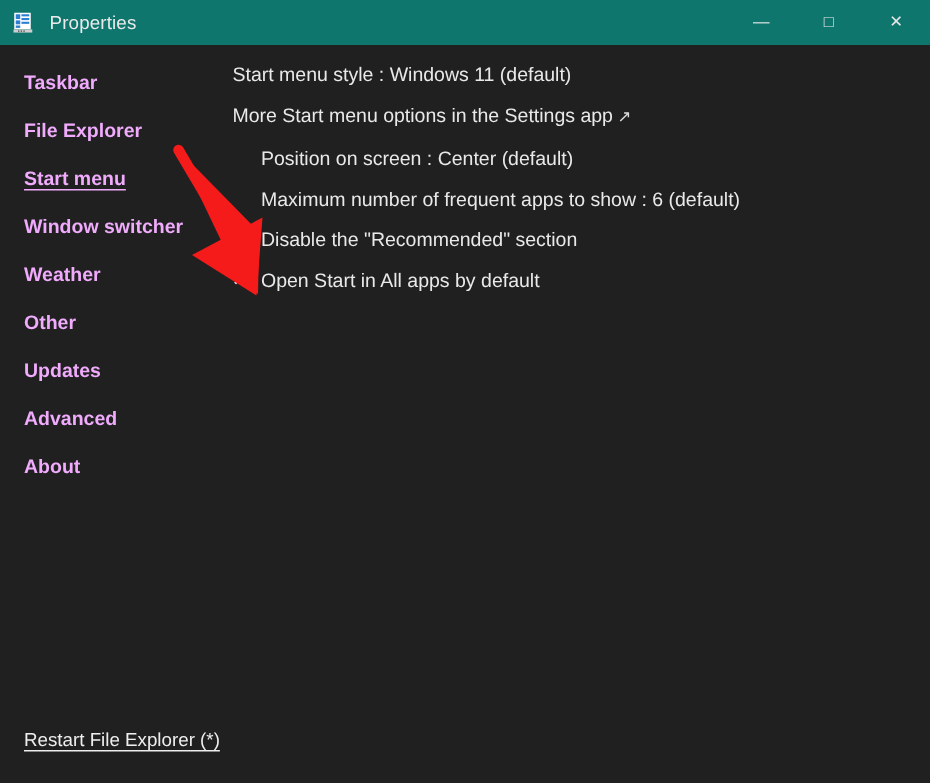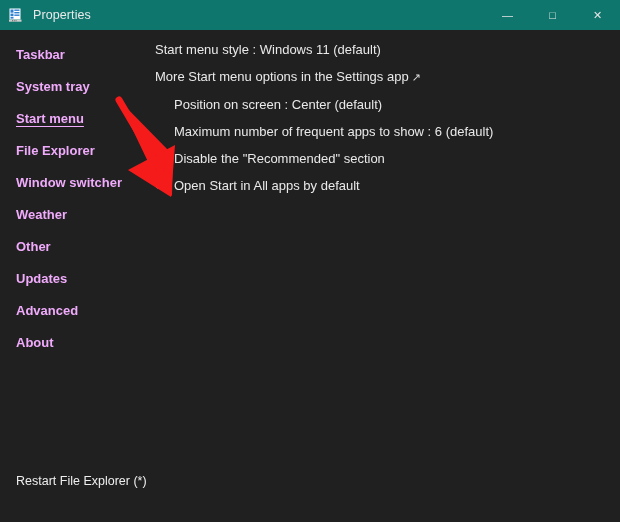--- a/index.html
+++ b/index.html
@@ -135,23 +135,24 @@
   .ext-arrow {
     font-size: 11px;
     margin-left: 3px;
     color: #dcdcdc;
   }
 
   
   #footer-link {
     position: absolute;
     left: 16px;
-    bottom: 34px;
+    bottom: 22px;
     font-size: 12.5px;
     color: #eeeeee;
+    text-decoration: underline;
     text-underline-offset: 3px;
     cursor: pointer;
     white-space: nowrap;
     margin-top: 22px;
   }
 
   
   #annotation-arrow {
     position: absolute;
     left: 0;
@@ -188,23 +189,22 @@
     <div class="wc-btn" id="wc-min">—</div>
     <div class="wc-btn" id="wc-max">□</div>
     <div class="wc-btn" id="wc-close">✕</div>
   </div>
 </div>
 
 <div id="content">
 
   <div id="sidebar">
     <div class="nav-item">Taskbar</div>
-    <div class="nav-item">System tray</div>
+    <div class="nav-item">File Explorer</div>
     <div class="nav-item selected">Start menu</div>
-    <div class="nav-item">File Explorer</div>
     <div class="nav-item">Window switcher</div>
     <div class="nav-item">Weather</div>
     <div class="nav-item">Other</div>
     <div class="nav-item">Updates</div>
     <div class="nav-item">Advanced</div>
     <div class="nav-item">About</div>
   </div>
 
   <div id="main">
 

